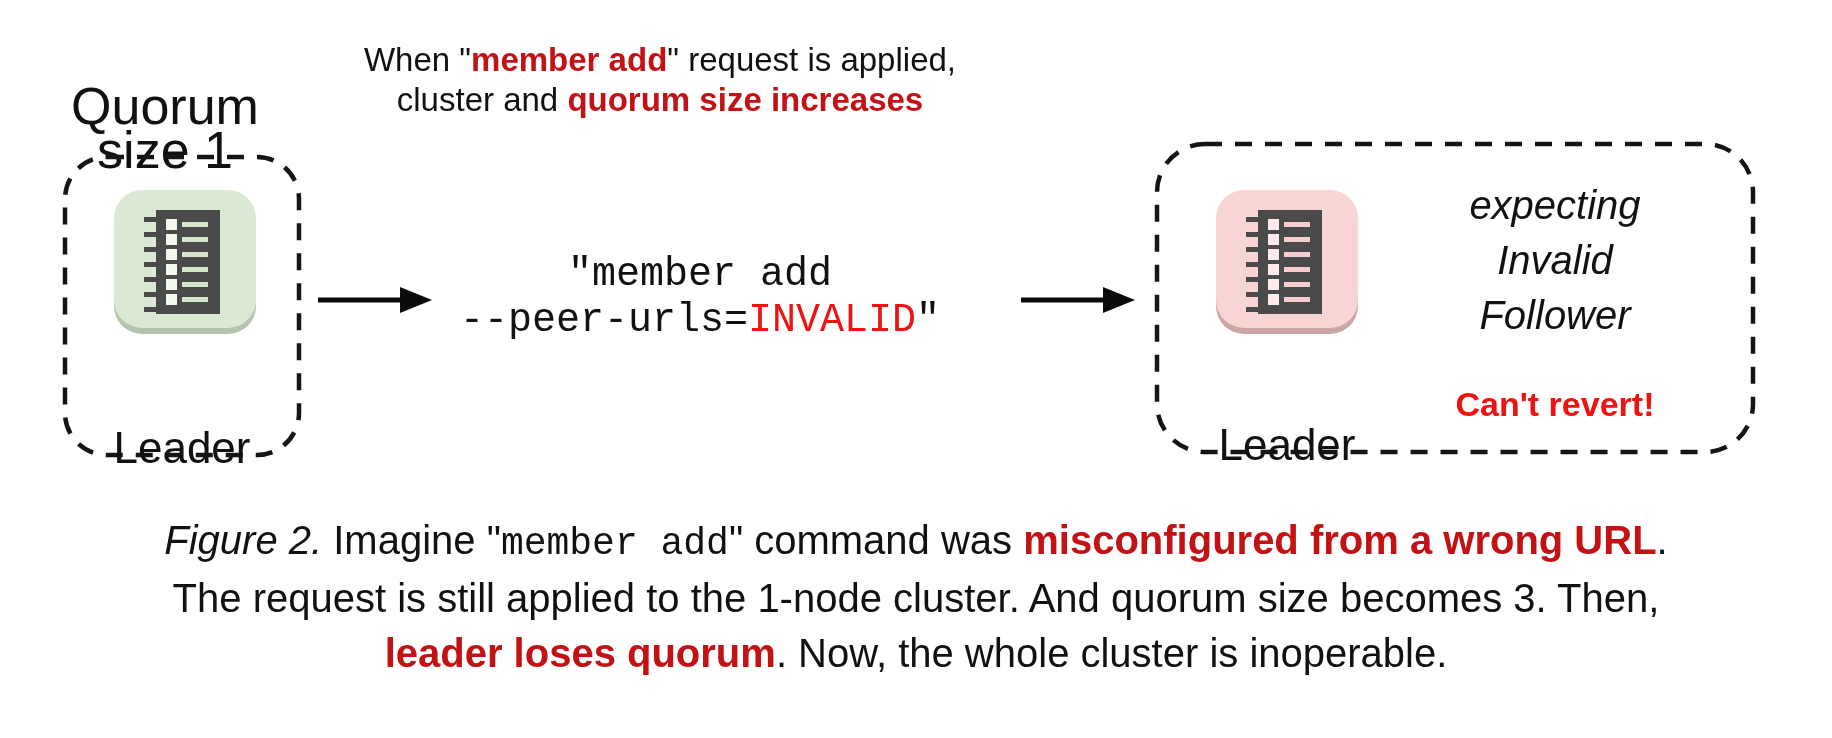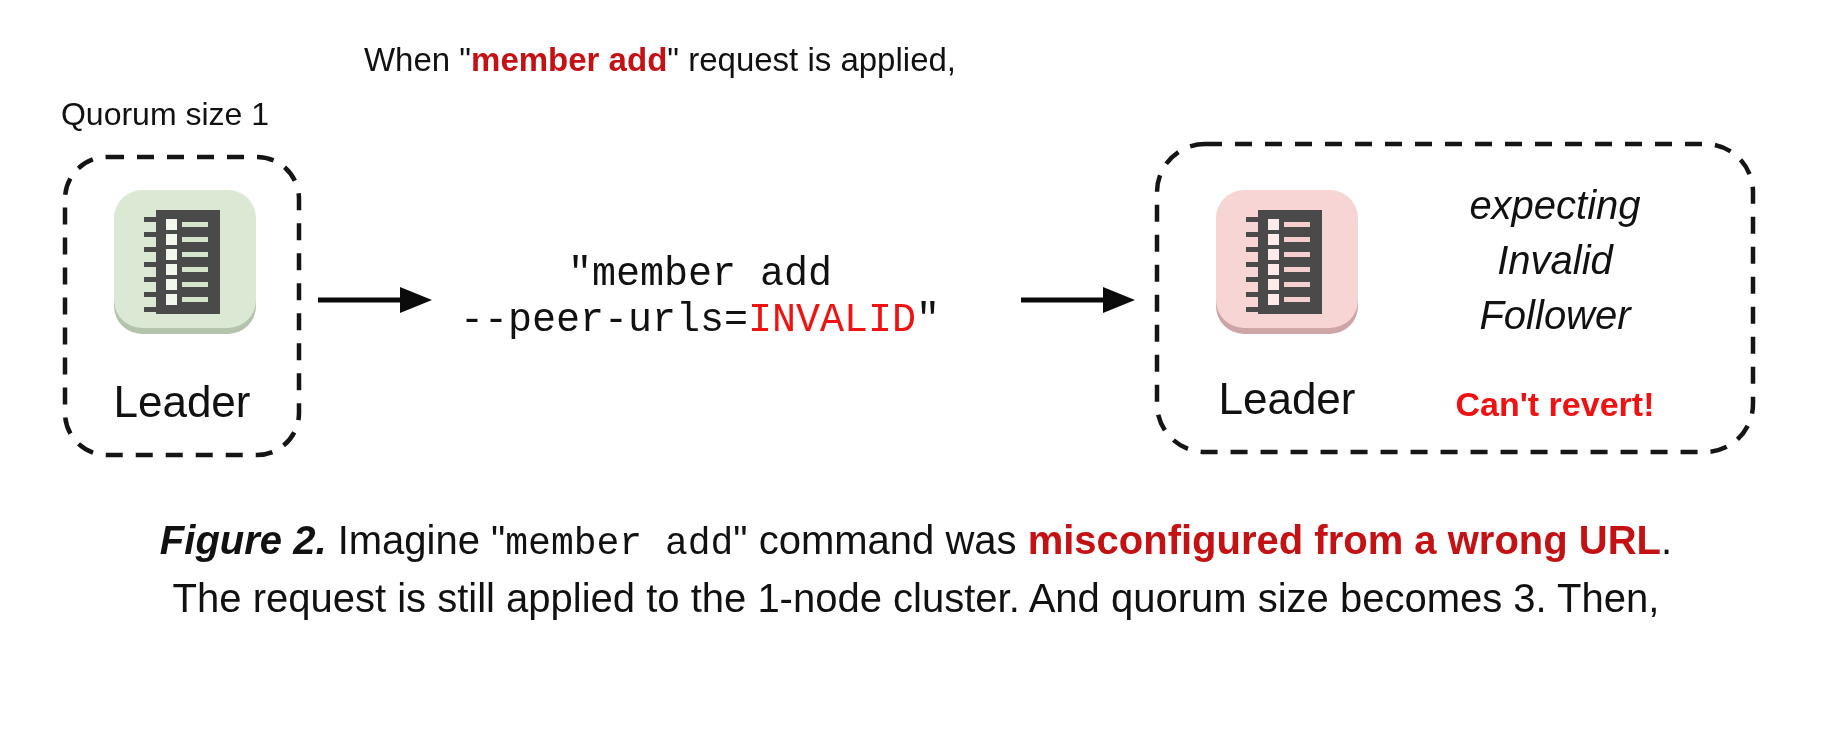--- a/index.html
+++ b/index.html
@@ -12,35 +12,35 @@
   }
   html,body{margin:0;padding:0;background:#ffffff;}
   #canvas{
     position:relative; width:1832px; height:738px; background:#ffffff; overflow:hidden;
     font-family:"Liberation Sans", sans-serif; color:var(--ink);
   }
   .abs{position:absolute;}
   .center{text-align:center;}
   .nowrap .rich-line{white-space:nowrap;}
 
-  .cluster-title{font-size:32px; line-height:60px;text-align:center;}
-  .leader-label{font-size:44px; line-height:48px;}
+  .cluster-title{font-size:52px; line-height:44px;text-align:center;}
+  .leader-label{font-size:44px; line-height:48px;margin-top:46px;}
 
   .annotation{font-size:33px; line-height:40px; letter-spacing:0;}
   .command{font-family:"Liberation Mono", monospace; font-size:40px; line-height:46px;}
   .expecting{font-style:italic; font-size:40px; line-height:55px;}
   .warning{font-weight:bold; font-size:34px; line-height:38px; color:var(--red_bright);}
   .caption{font-size:40px; line-height:55px;}
 
   .seg-plain{color:var(--ink);}
   .seg-red-bold{color:var(--red_dark); font-weight:bold;}
   .seg-mono{font-family:"Liberation Mono", monospace; color:var(--ink);}
   .seg-mono-red{font-family:"Liberation Mono", monospace; color:var(--red_bright);}
   .seg-mono-sm{font-family:"Liberation Mono", monospace; font-size:0.95em; color:var(--ink);}
-  .seg-italic{font-style:italic; color:var(--ink);font-weight:bold;}
+  .seg-italic{font-style:italic; color:var(--ink);}
 
   svg.dashed-box rect{fill:none; stroke:#151515; stroke-width:4.5; stroke-dasharray:17 13;}
   svg.arrow line{stroke:#0b0b0b; stroke-width:5;}
   svg.arrow polygon{fill:#0b0b0b;}
 
   .node-icon.green{--nbg:var(--green_bg); --nlip:var(--green_lip); --sq:var(--green_sq); --ln:var(--green_ln); --gi:var(--glyph_ink);}
   .node-icon.pink {--nbg:var(--pink_bg);  --nlip:var(--pink_lip);  --sq:var(--pink_sq);  --ln:var(--pink_ln);  --gi:var(--glyph_ink);}
 </style>
 </head>
 <body>
@@ -88,20 +88,21 @@
 
   <div class="abs center leader-label" style="left:63px; top:378px; width:238px;">Leader</div>
 
   <svg class="abs arrow" style="left:315px; top:284px;" width="118" height="32">
     <line x1="3" y1="16" x2="88" y2="16"></line>
     <polygon points="85,3 117,16 85,29"></polygon>
   </svg>
 
   <div class="abs center annotation nowrap" style="left:320px; top:40px; width:680px;">
       <div class="rich-line"><span class="seg-plain">When "</span><span class="seg-red-bold">member add</span><span class="seg-plain">" request is applied,</span></div>
+      <div class="rich-line"><span class="seg-plain">cluster and </span><span class="seg-red-bold">quorum size increases</span></div>
     </div>
 
   <div class="abs center command nowrap" style="left:400px; top:252px; width:600px;">
       <div class="rich-line"><span class="seg-mono">"member add</span></div>
       <div class="rich-line"><span class="seg-mono">--peer-urls=</span><span class="seg-mono-red">INVALID</span><span class="seg-mono">"</span></div>
     </div>
 
   <svg class="abs arrow" style="left:1018px; top:284px;" width="118" height="32">
     <line x1="3" y1="16" x2="88" y2="16"></line>
     <polygon points="85,3 117,16 85,29"></polygon>
@@ -124,15 +125,16 @@
 
   <div class="abs center expecting" style="left:1390px; top:178px; width:330px;">
     <div>expecting</div>
     <div>Invalid</div>
     <div>Follower</div>
   </div>
 
   <div class="abs center caption nowrap" style="left:0px; top:513px; width:1832px;">
       <div class="rich-line"><span class="seg-italic">Figure 2.</span><span class="seg-plain"> Imagine "</span><span class="seg-mono-sm">member add</span><span class="seg-plain">" command was </span><span class="seg-red-bold">misconfigured from a wrong URL</span><span class="seg-plain">.</span></div>
       <div class="rich-line"><span class="seg-plain">The request is still applied to the 1-node cluster. And quorum size becomes 3. Then,</span></div>
+      <div class="rich-line"><span class="seg-red-bold">leader loses quorum</span><span class="seg-plain">. Now, the whole cluster is inoperable.</span></div>
     </div>
 
 </div>
 
 </body></html>

